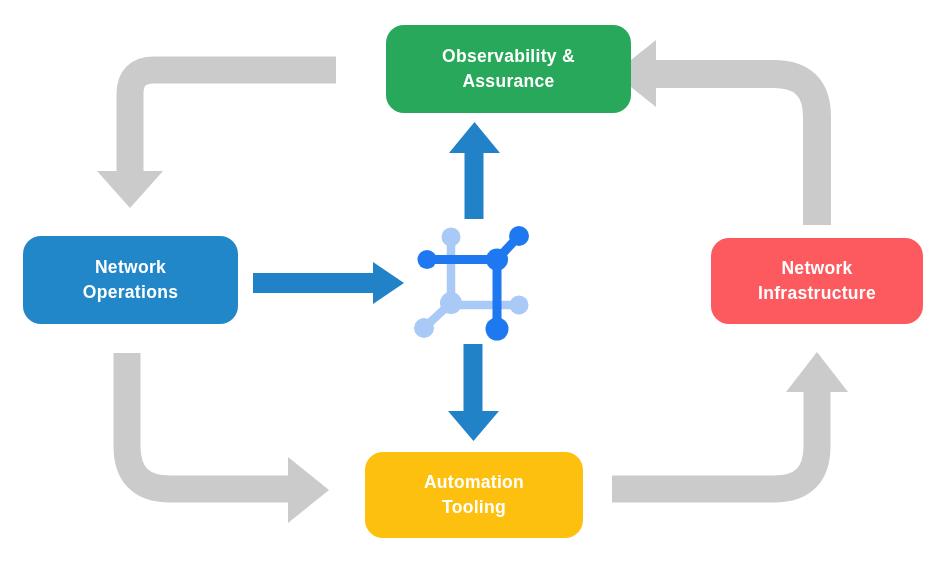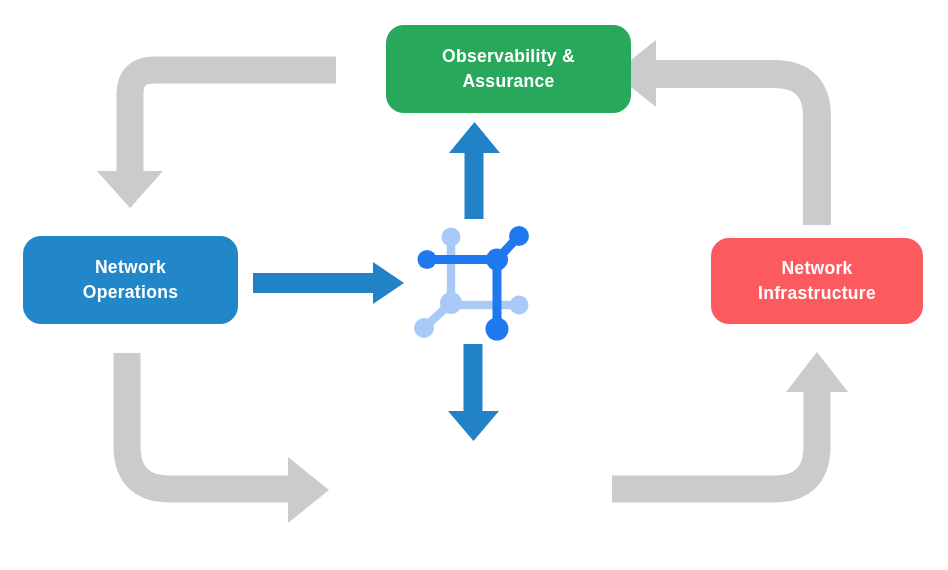--- a/index.html
+++ b/index.html
@@ -116,14 +116,16 @@
 
   <div class="node node-observability" style="background-color: rgb(39, 168, 90);">Observability &amp;
 Assurance</div>
 
   <div class="node node-operations" style="background-color: rgb(34, 135, 200);">Network
 Operations</div>
 
   <div class="node node-infrastructure" style="background-color: rgb(253, 90, 95);">Network
 Infrastructure</div>
 
+  <div class="node node-tooling" style="background-color: rgb(254, 192, 14);">Automation
+Tooling</div>
 
 </div>
 
 </body></html>

